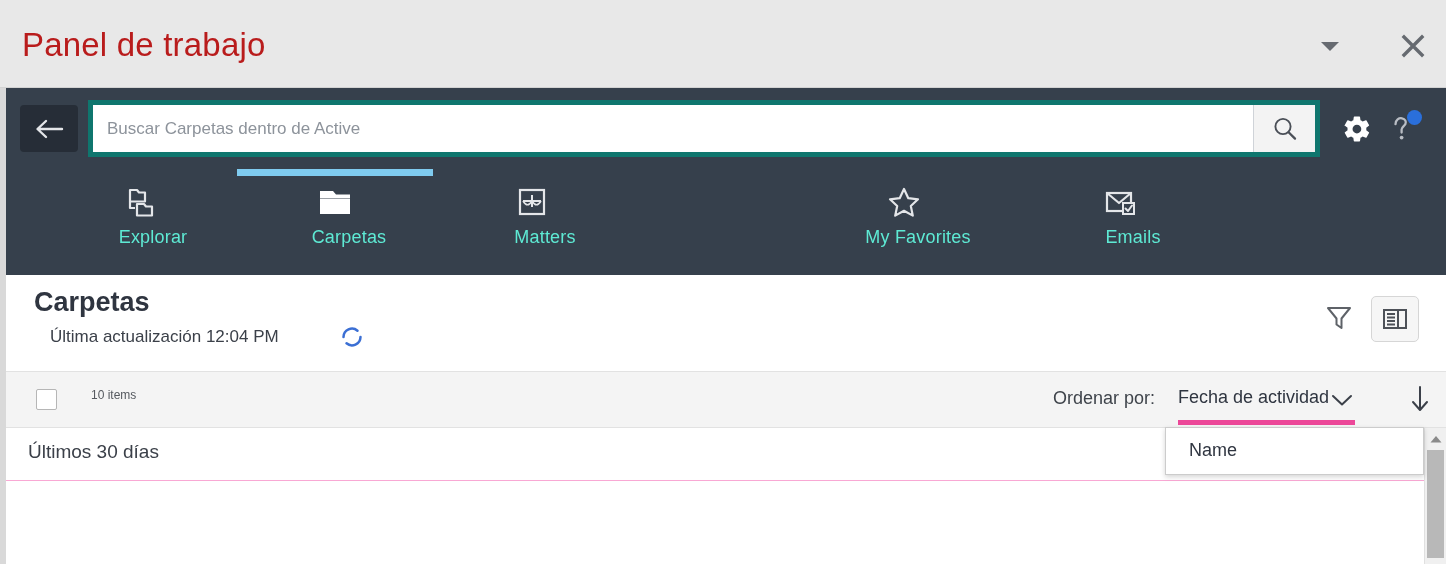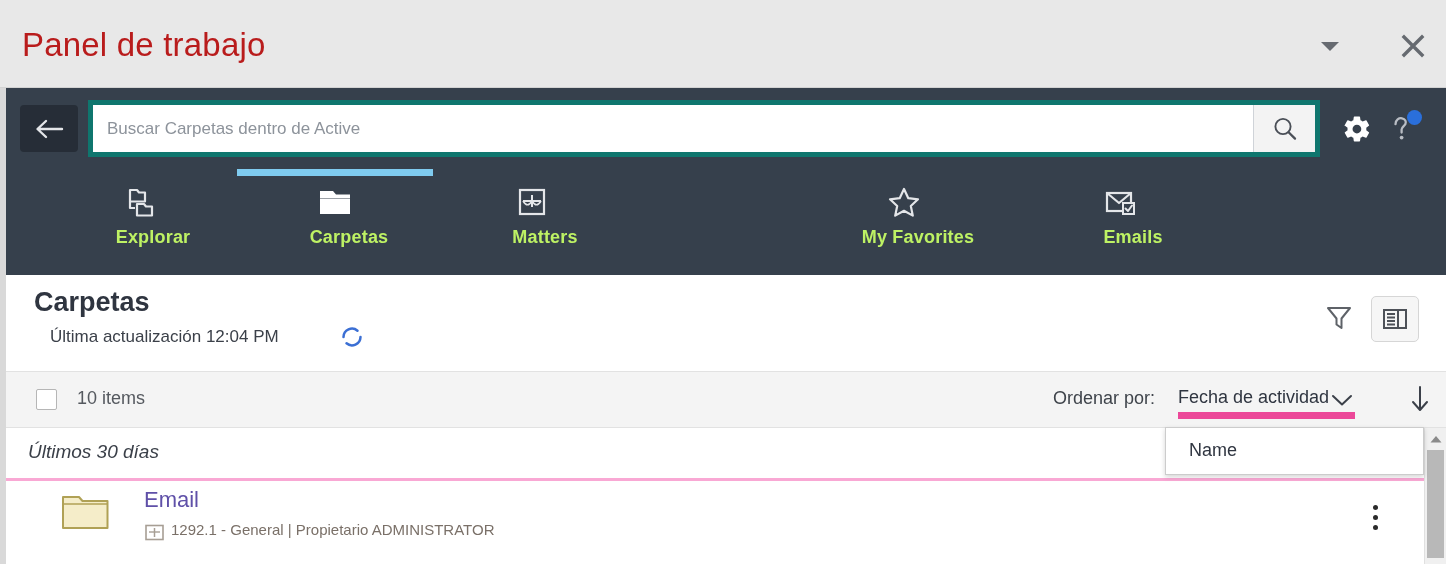--- a/index.html
+++ b/index.html
@@ -110,22 +110,22 @@
     background: transparent;
   }
   .nav-tab.active .nav-indicator { background: #7fcbef; }
   .nav-icon {
     height: 48px;
     display: flex; align-items: center; justify-content: center;
     margin-top: 3px;
   }
   .nav-label {
     font-size: 18px;
-    font-weight: bold;
-    color: #bef264;
+    font-weight: normal;
+    color: #5eead4;
     letter-spacing: 0.2px;
     padding-left: 28px;
   }
 
   
   .section {
     position: absolute; left: 6px; top: 275px;
     width: 1440px; height: 97px;
     background: #ffffff;
     border-bottom: 1px solid #e2e2e2;
@@ -170,32 +170,32 @@
   }
   .chk {
     position: absolute; left: 30px; top: 17px;
     width: 21px; height: 21px;
     border: 1px solid #b6b6b6;
     border-radius: 2px;
     background: #fff;
     cursor: pointer;
   }
   .items-count {
-    position: absolute; left: 71px; top: 16px;
-    font-size: 18px; color: #55595f;
+    position: absolute; left: 85px; top: 16px;
+    font-size: 12px; color: #55595f;
   }
   .sortlabel {
     position: absolute; left: 1047px; top: 16px;
     font-size: 18px; color: #3f444b;
   }
   .sortvalue {
     position: absolute; left: 1172px; top: 15px;
     font-size: 18px; color: #2f3540;
-    border-bottom: 7px solid #ec4899;
-    padding-bottom: 4px;
+    border-bottom: 5px solid #ec4899;
+    padding-bottom: 12px;
     padding-right: 26px;
     cursor: pointer;
   }
   .sortvalue .chev {
     position: absolute; right: 2px; top: 4px;
   }
   .sortdir {
     position: absolute; left: 1400px; top: 12px;
     width: 28px; height: 30px;
     display: flex; align-items: center; justify-content: center;
@@ -205,22 +205,21 @@
   
   .listarea {
     position: absolute; left: 6px; top: 428px;
     width: 1440px; height: 136px;
     background: #ffffff;
     overflow: hidden;
   }
   .group-header {
     position: absolute; left: 0; top: 0;
     width: 1424px; height: 53px;
-    border-bottom: 3px solid #f9a8d4;
-    font-style: italic;
+    border-bottom: 1px solid #f9a8d4;
   }
   .group-header span {
     position: absolute; left: 22px; top: 13px;
     font-size: 19px; color: #3b4049;
   }
   .row {
     position: absolute; left: 0; top: 54px;
     width: 1424px; height: 82px;
   }
   .row-folder-icon {
@@ -456,42 +455,20 @@
         <path d="M11 3 V25 M4 18 L11 26 L18 18" stroke="#3b4049" stroke-width="2" fill="none" stroke-linecap="round" stroke-linejoin="round"></path>
       </svg>
     </div>
   </div>
 
   <div class="listarea">
     <div class="group-header">
       <span>Últimos 30 días</span>
     </div>
 
-    <div class="row">
-      <div class="row-folder-icon">
-        <svg width="50" height="40" viewBox="0 0 50 40">
-          <path d="M2 5 h16 l3.5 4 h25 v27 h-44.5 z" fill="#f5edc9" stroke="#b0a155" stroke-width="2" stroke-linejoin="round"></path>
-          <path d="M2 12 h44.5" stroke="#b0a155" stroke-width="1.6"></path>
-        </svg>
-      </div>
-      <div class="row-title">Email</div>
-      <div class="row-meta-icon">
-        <svg width="19" height="17" viewBox="0 0 19 17">
-          <rect x="1" y="1.5" width="17" height="14" fill="none" stroke="#a79e94" stroke-width="1.6"></rect>
-          <path d="M9.5 4 v9" stroke="#a79e94" stroke-width="1.5"></path>
-          <path d="M4 8 h11" stroke="#a79e94" stroke-width="1.4"></path>
-        </svg>
-      </div>
-      <div class="row-meta">1292.1 - General | Propietario ADMINISTRATOR</div>
-      <div class="row-kebab">
-        <i></i>
-        <i></i>
-        <i></i>
-      </div>
-    </div>
   </div>
 
   <div class="scrollbar">
     <div class="sb-up">
       <svg width="14" height="10" viewBox="0 0 14 10">
         <path d="M7 2 L12.5 8.5 L1.5 8.5 Z" fill="#8a8a8a"></path>
       </svg>
     </div>
     <div class="sb-thumb"></div>
   </div>

